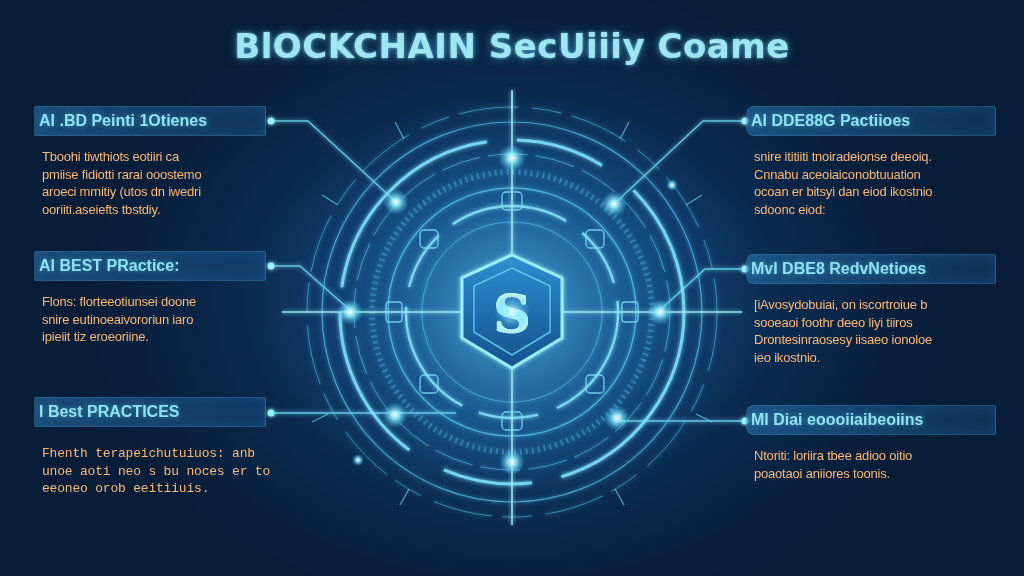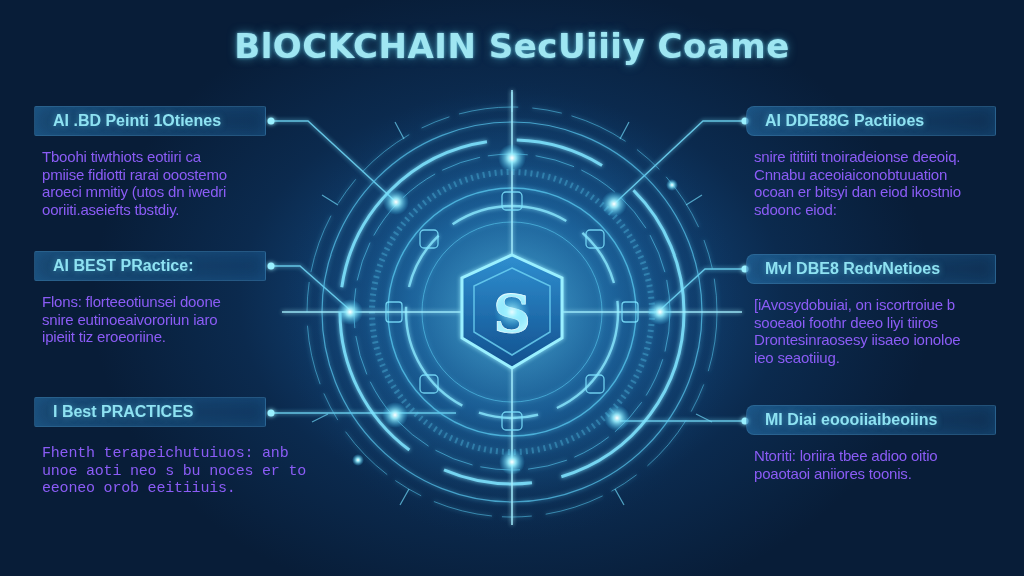--- a/index.html
+++ b/index.html
@@ -28,36 +28,36 @@
     .panel { position: absolute; width: 232px; }
     .panel.left { left: 34px; }
     .panel.right { left: 746px; width: 250px; }
     .panel-header {
       height: 30px;
       background: linear-gradient(90deg, rgba(40, 110, 165, 0.55), rgba(30, 90, 145, 0.35));
       border: 1px solid rgba(90, 170, 220, 0.25);
       border-radius: 2px;
       display: flex;
       align-items: center;
-      padding-left: 18px;
+      padding-left: 4px;
       box-shadow: 0 0 14px rgba(40, 150, 220, 0.18) inset;
     }
     .panel.right .panel-header { border-radius: 8px 2px 2px 8px; }
     .panel-title {
       font-size: 16px;
       font-weight: bold;
       color: #8ee2f2;
       text-shadow: 0 0 6px rgba(100, 220, 245, 0.5);
       white-space: nowrap;
     }
     .panel-body {
       margin-top: 12px;
-      font-size: 15px;
+      font-size: 13px;
       line-height: 17.5px;
-      color: #8b5cf6;
+      color: #fdba74;
       padding-left: 8px;
       padding-right: 6px;
       letter-spacing: -0.2px;
     }
     .panel-body span { display: block; white-space: nowrap; }
   </style>
 </head>
 <body>
 
 <h1 class="title">BlOCKCHAIN SecUiiiy Coame</h1>
@@ -213,21 +213,21 @@
 </div>
 
 <div class="panel right" style="top:254px;">
   <div class="panel-header">
     <span class="panel-title">MvI DBE8 RedvNetioes</span>
   </div>
   <div class="panel-body">
     <span>[iAvosydobuiai, on iscortroiue b</span>
     <span>sooeaoi foothr deeo liyi tiiros</span>
     <span>Drontesinraosesy iisaeo ionoloe</span>
-    <span>ieo seaotiiug.</span>
+    <span>ieo ikostnio.</span>
   </div>
 </div>
 
 <div class="panel right" style="top:405px;">
   <div class="panel-header">
     <span class="panel-title">MI Diai eoooiiaibeoiins</span>
   </div>
   <div class="panel-body">
     <span>Ntoriti: loriira tbee adioo oitio</span>
     <span>poaotaoi aniiores toonis.</span>

